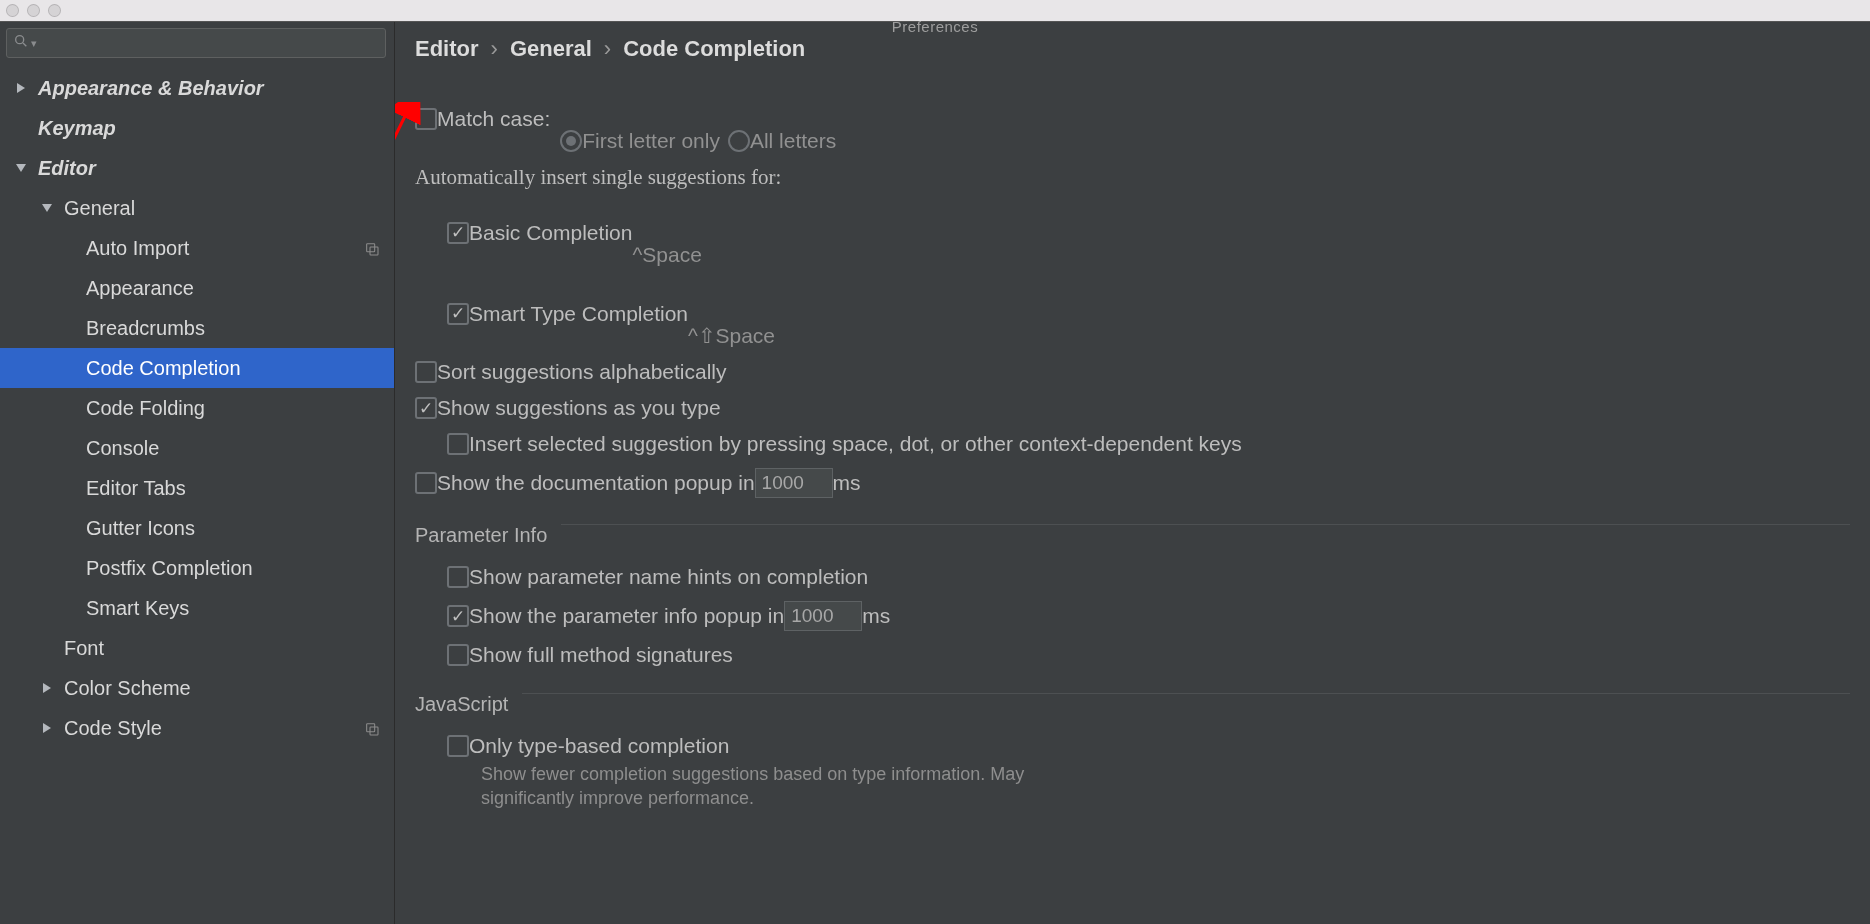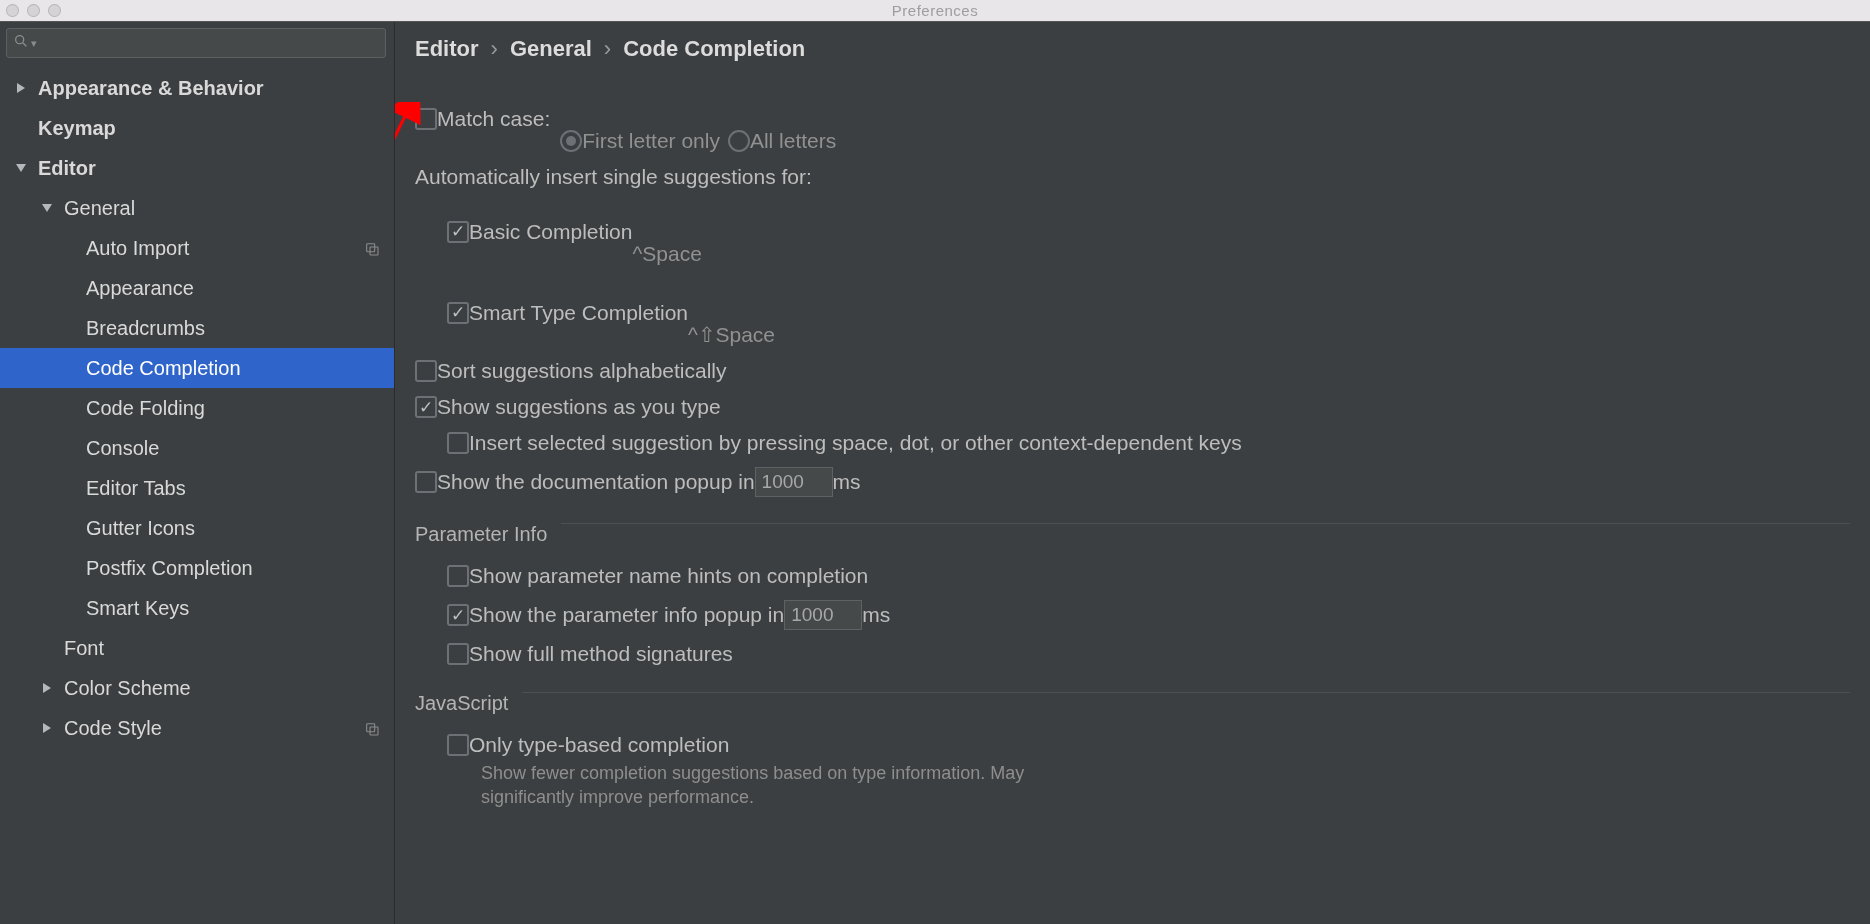--- a/index.html
+++ b/index.html
@@ -23,21 +23,21 @@
       align-items:center;
       padding-left:6px;
       border-bottom:1px solid #555;
     }
     .traffic-dot{
       width:13px;height:13px;border-radius:50%;
       background:#d5d3d5; margin-right:8px;
       box-shadow:inset 0 0 0 1px rgba(0,0,0,.15);
     }
     .title-text{
-      position:absolute; top:0; left:0; right:0; height:22px;
+      position:absolute; top:16px; left:0; right:0; height:22px;
       text-align:center; line-height:22px;
       font-size:15px; color:#9e9e9e; letter-spacing:.5px;
     }
 
     
     .window   { display:flex; height:calc(100% - 22px); }
     .sidebar  { width:395px; background:#3c3f41; border-right:1px solid #2b2b2b;
                display:flex; flex-direction:column;}
     .content  { flex:1; padding:14px 20px; position:relative; }
 
@@ -68,21 +68,21 @@
     }
     .tri.open{
       border-top:8px solid #b4b8bd;
       border-left:5px solid transparent;
       border-right:5px solid transparent;
     }
     .scope-icon{ position:absolute; right:14px; top:12px; color:#8c8c8c;}
     .scope-icon svg{width:16px;height:16px;}
 
     
-    .ind0{ padding-left:14px; }
+    .ind0{ padding-left:14px;font-style:italic; }
     .ind1{ padding-left:40px; }
     .ind2{ padding-left:62px; }
     .ind0 .disclosure, .ind1 .disclosure, .ind2 .disclosure{ margin-right:10px;}
     .leaf .disclosure{ visibility:hidden; }
 
     
     .breadcrumb{ font-size:22px; font-weight:700; color:#dcdcdc;
       display:flex; align-items:center; gap:12px; margin-bottom:22px;}
     .breadcrumb .chev{ color:#9a9a9a; font-weight:400;}
 
@@ -259,21 +259,21 @@
       <span class="cb"></span>
       <span>Match case:</span>
       <span style="width:10px;"></span>
       <span class="radio checked dim"></span>
       <span class="dim">First letter only</span>
       <span style="width:8px;"></span>
       <span class="radio dim"></span>
       <span class="dim">All letters</span>
     </div>
 
-    <div class="row" style="margin-bottom:8px;">Automatically insert single suggestions for:</div>
+    <div class="row" style="margin-bottom:8px;font-family:Liberation Serif, serif;">Automatically insert single suggestions for:</div>
 
     <div class="row indent1">
       <span class="cb checked"></span>
       <span>Basic Completion</span>
       <span class="dim">^Space</span>
     </div>
     <div class="row indent1">
       <span class="cb checked"></span>
       <span>Smart Type Completion</span>
       <span class="dim">^⇧Space</span>

